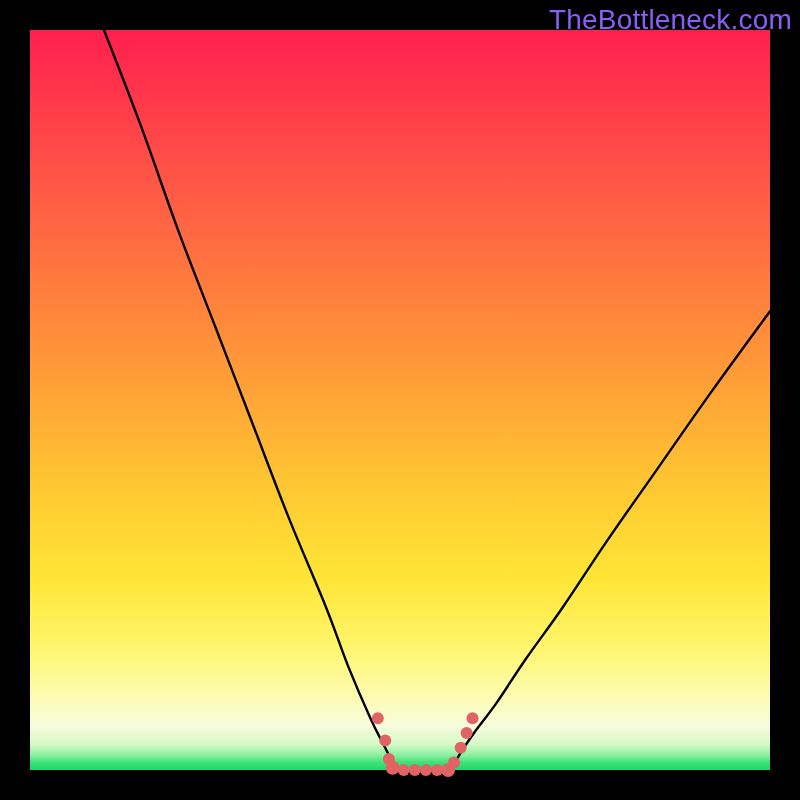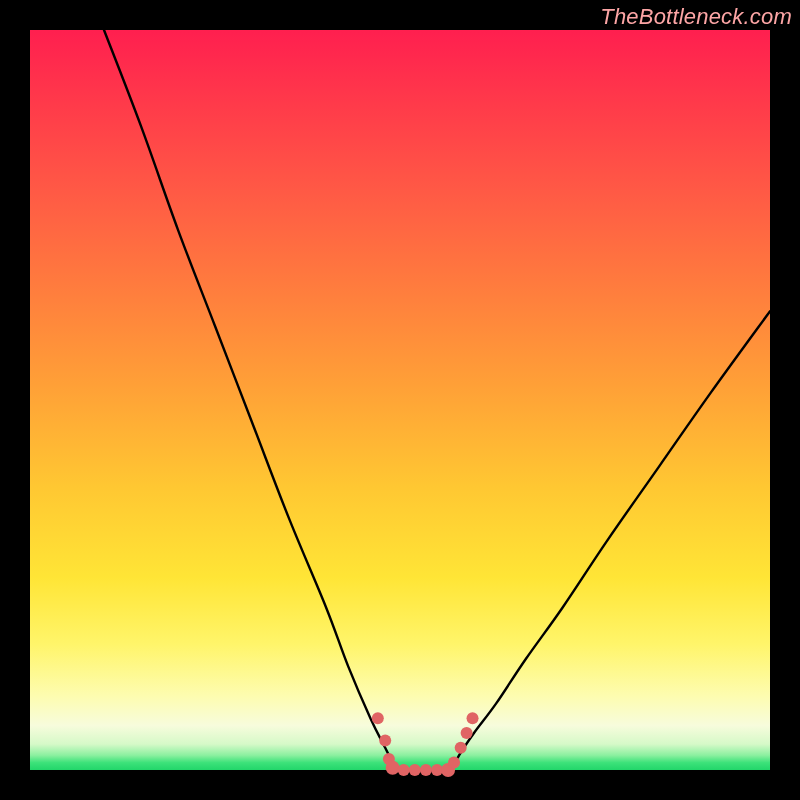--- a/index.html
+++ b/index.html
@@ -41,26 +41,25 @@
       #d6f9c8 96.5%,
       #8cf0a0 98%,
       #3de27a 99%,
       #22d66a 100%
     );
   }
   .watermark {
     position: absolute;
     top: 4px;
     right: 8px;
-    color: #fca5a5;
-    font-size: 22px;
+    color: #8b5cf6;
+    font-size: 28px;
     font-weight: 500;
     letter-spacing: 0.2px;
     user-select: none;
-    font-style: italic;
   }
   svg.curve {
     position: absolute;
     left: 0;
     top: 0;
     width: 740px;
     height: 740px;
     overflow: visible;
   }
 </style>

